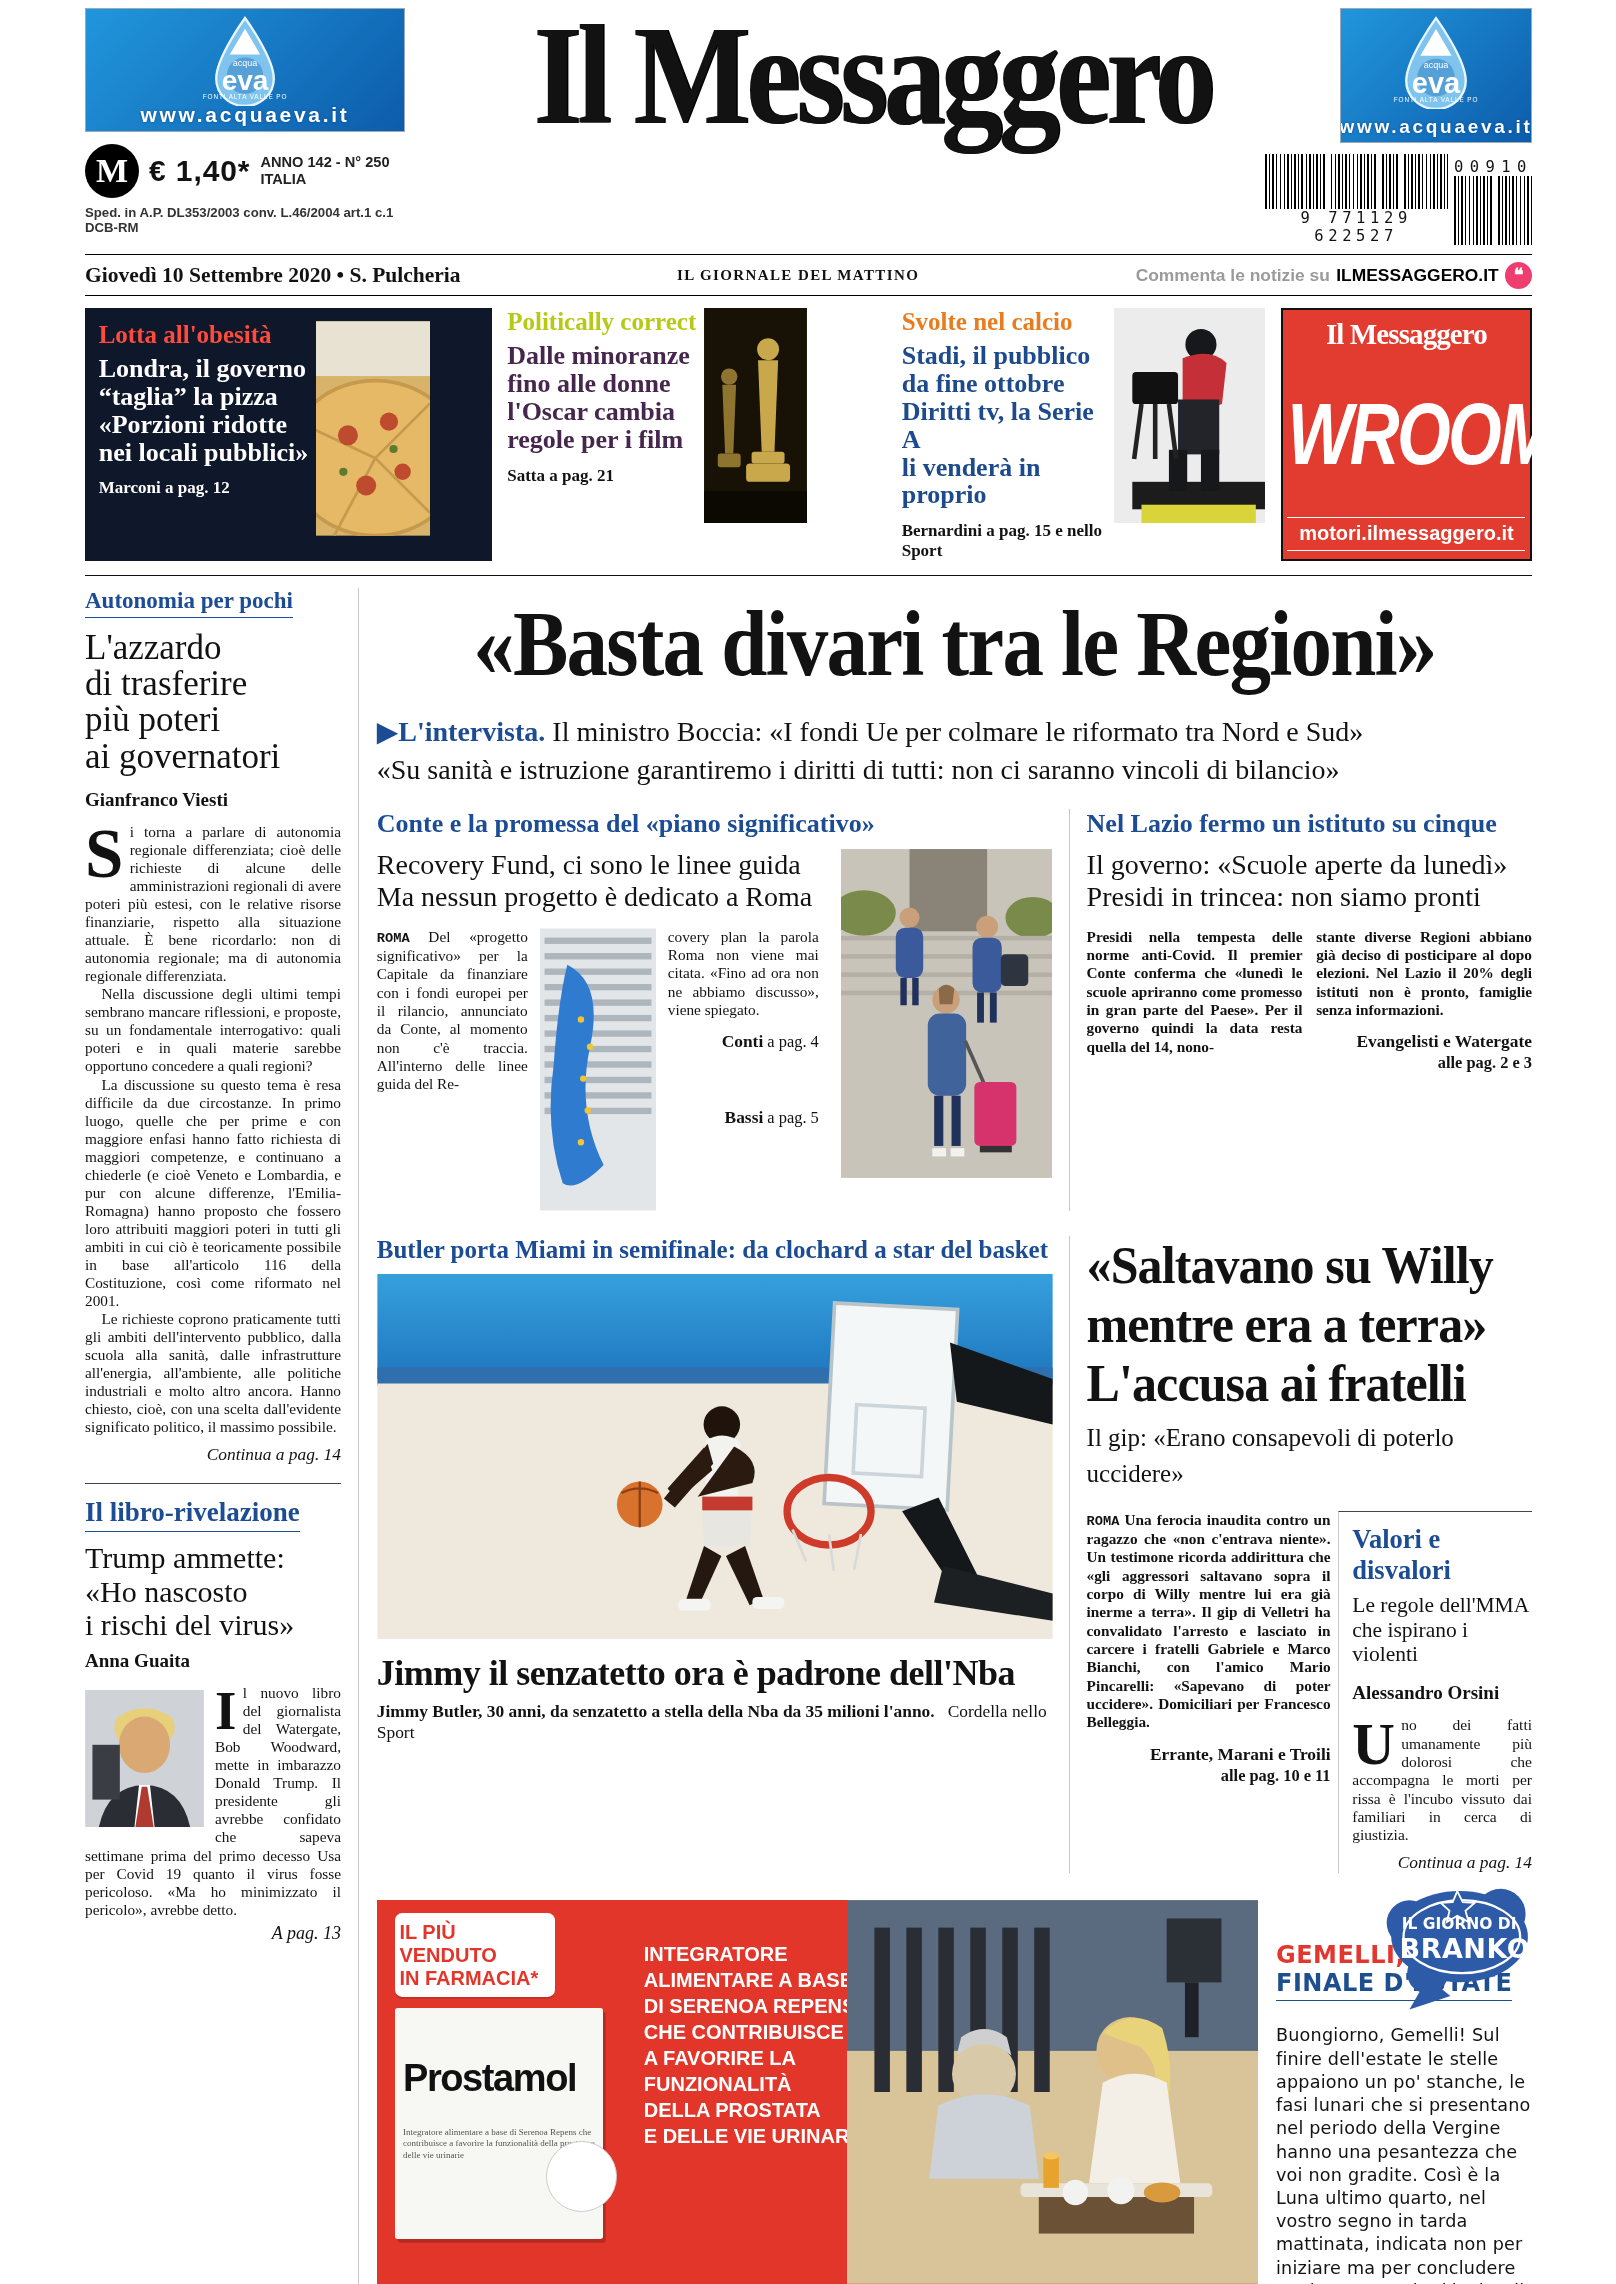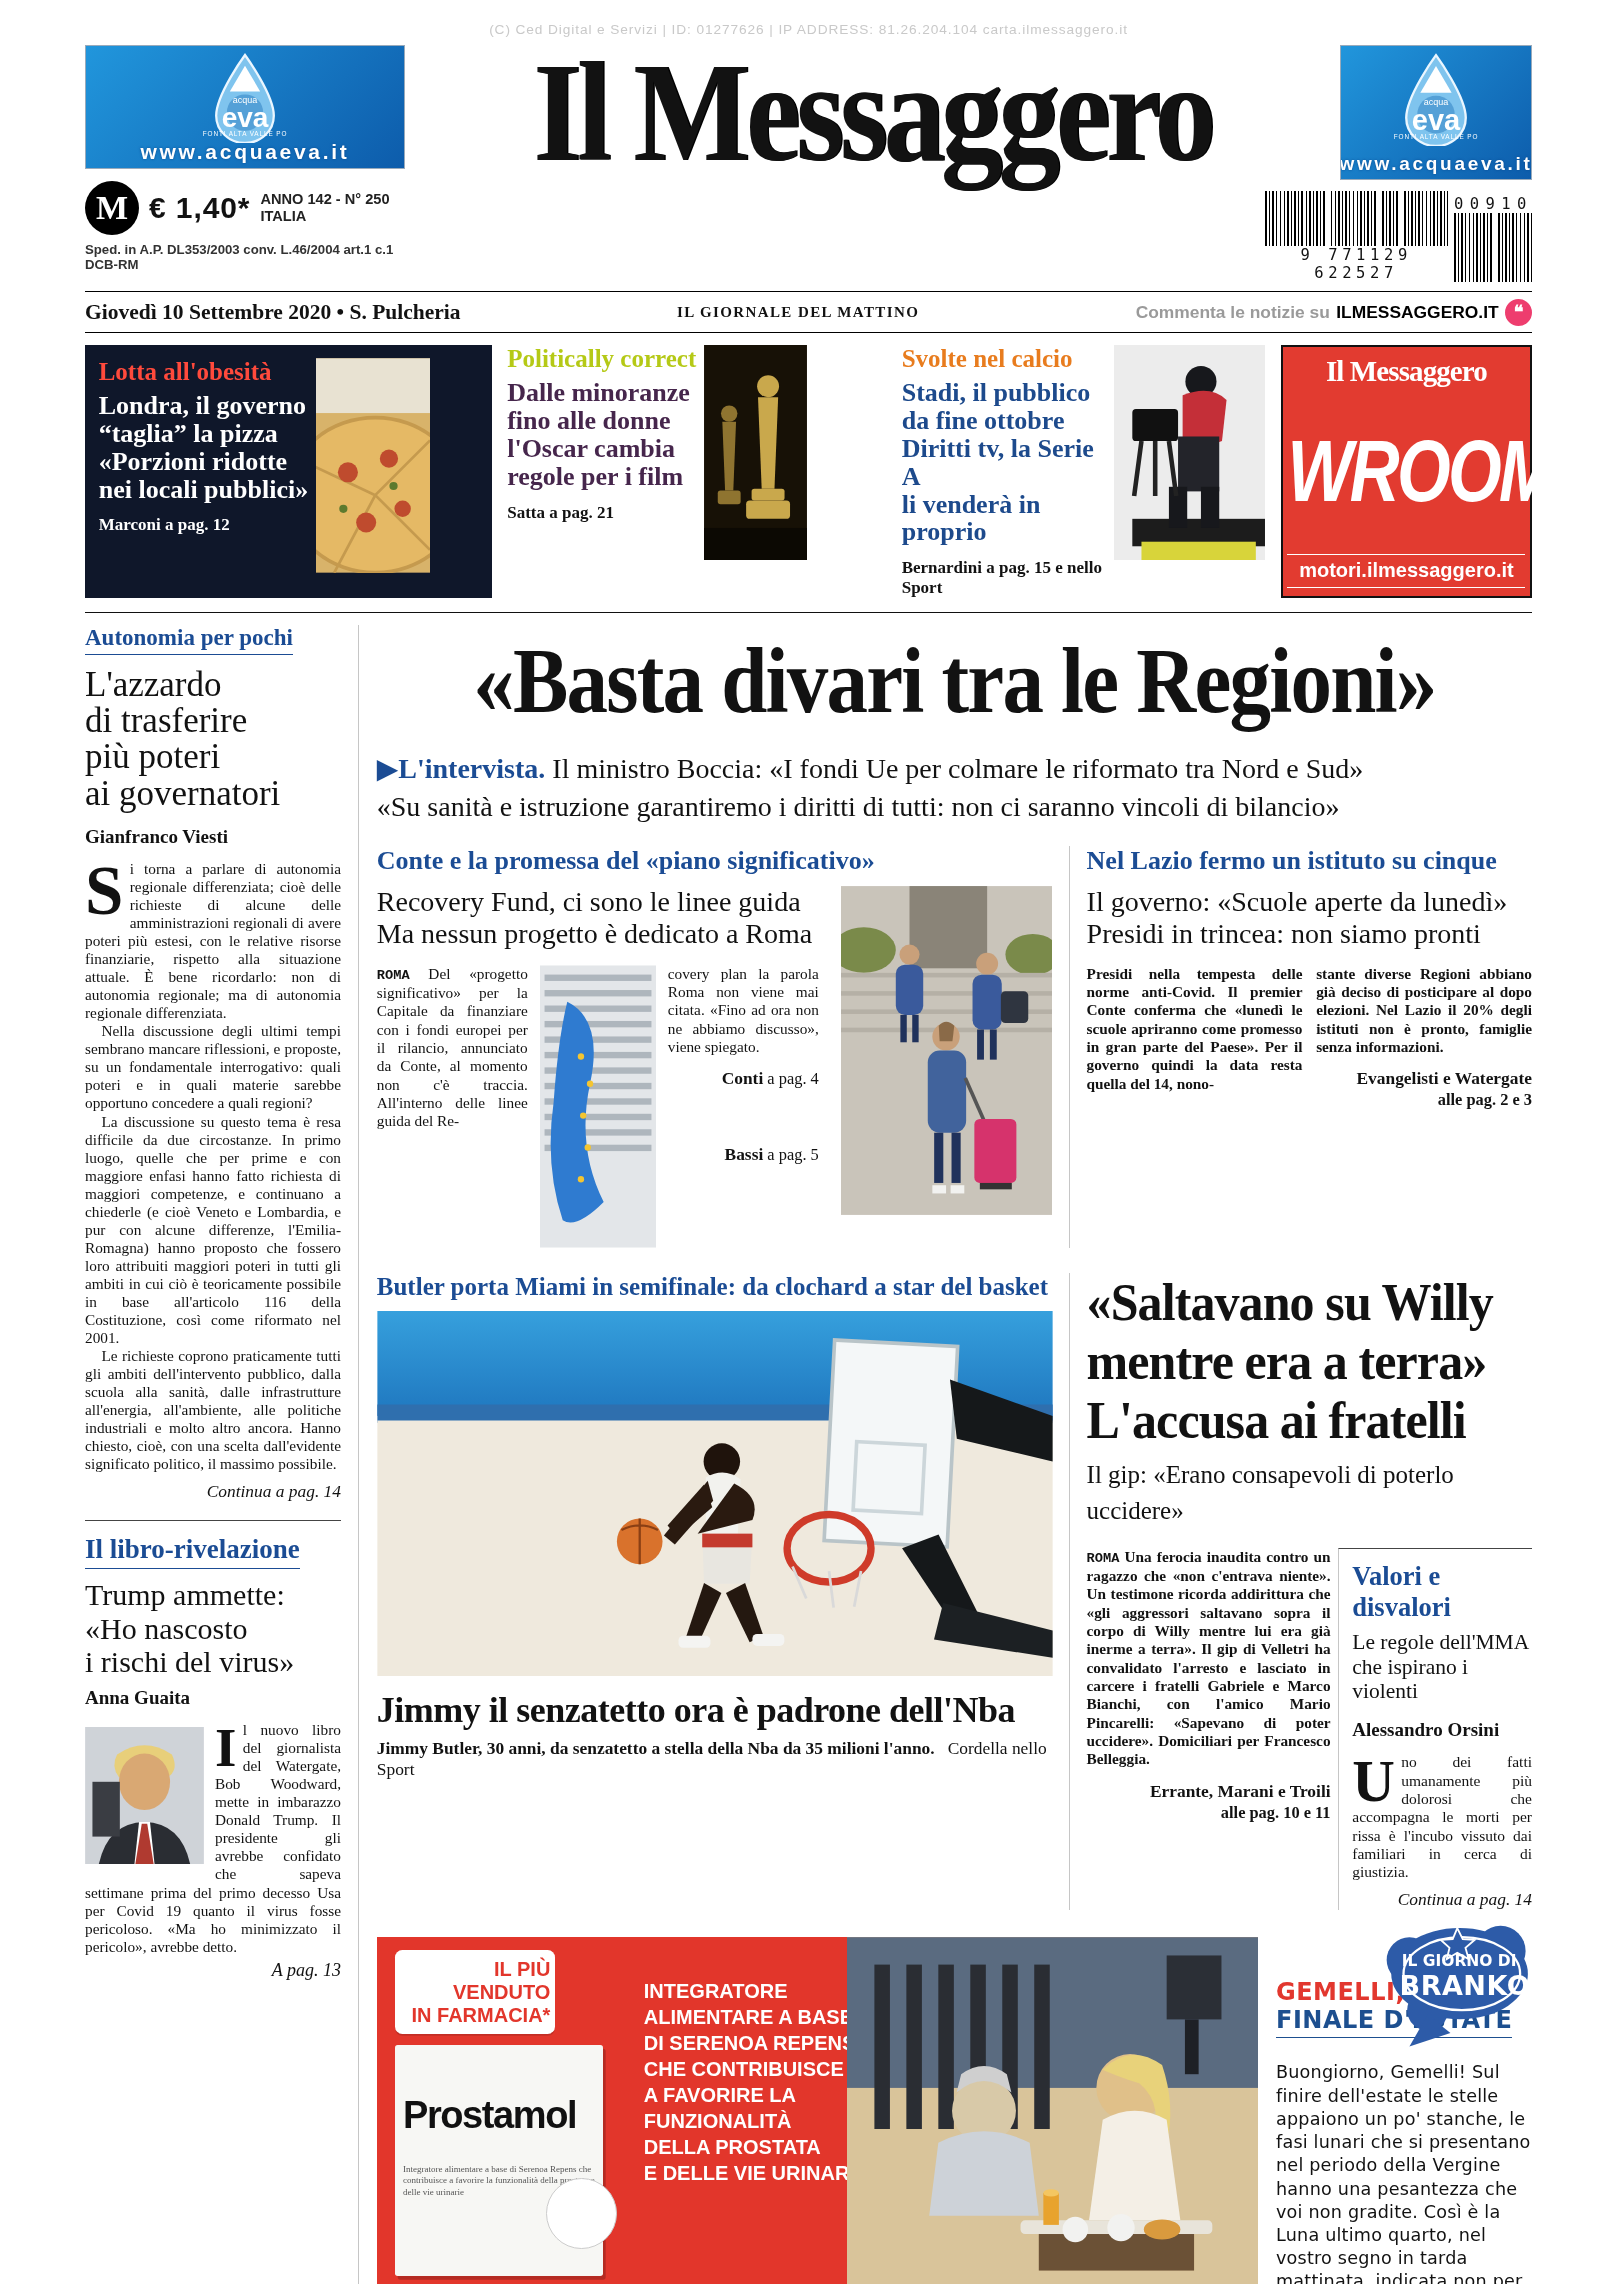--- a/index.html
+++ b/index.html
@@ -101,21 +101,21 @@
   .divider{border-top:0.9px solid #444;margin:18px 0 13.7px 0;}
   .trump-kicker{font-size:27px;}
   .trump-head{font-size:30px;line-height:1.12;margin:9px 0 3.7px 0;font-weight:500;}
   .trump-photo{float:left;margin:6.4px 11px 3.7px 0;}
   .apag{font-style:italic;font-size:18px;text-align:right;margin-top:4.6px;}
 
   .row4{display:grid;grid-template-columns:1fr 256px;column-gap:18px;margin-top:27px;}
   
   .ad{background:#e2362b;position:relative;height:384px;display:flex;color:#fff;overflow:hidden;}
   .ad-left{width:228px;padding:13.7px 0 0 18px;flex:0 0 auto;}
-  .ad-badge{background:#fff;color:#e2362b;font-family:"Liberation Sans",sans-serif;font-weight:bold;font-size:20px;text-align:right;border-radius:7.3px;padding:7.3px 4.6px;width:151px;line-height:1.15;box-shadow:0 1.8px 0 #00000022;}
+  .ad-badge{background:#fff;color:#e2362b;font-family:"Liberation Sans",sans-serif;font-weight:bold;font-size:20px;text-align:left;border-radius:7.3px;padding:7.3px 4.6px;width:151px;line-height:1.15;box-shadow:0 1.8px 0 #00000022;}
   .pack{background:#f7f7f4;color:#222;width:192px;height:215px;margin-top:11px;border-radius:2.7px;padding:8.2px;position:relative;box-shadow:2.7px 3.7px 0 #00000033;}
   .pack .pbrand{font-family:"Liberation Sans",sans-serif;font-weight:bold;font-size:38px;letter-spacing:-1.4px;color:#111;margin-top:41px;}
   .pack .psub{font-size:9px;color:#555;margin-top:27px;line-height:1.25;}
   .capsule{position:absolute;right:-13.7px;bottom:27px;width:69px;height:69px;border-radius:50%;background:#fff;border:1.4px solid #ccc;display:flex;flex-direction:column;align-items:center;justify-content:center;color:#222;}
   .ad-copy{font-family:"Liberation Sans",sans-serif;font-size:20px;font-weight:bold;line-height:1.3;padding:41px 0 0 21px;width:256px;flex:0 0 auto;}
   .ad-photo{position:absolute;right:0;top:0;width:411px;height:384px;}
 
   
   .horo{position:relative;font-family:"DejaVu Sans",sans-serif;}
   .horo-kick1{color:#e2372e;font-weight:bold;font-size:24px;letter-spacing:0.5px;margin-top:41px;}
@@ -125,21 +125,20 @@
   .branko .b1{position:absolute;top:33px;left:27px;right:18px;text-align:center;color:#fff;font-weight:bold;font-size:15.5px;}
   .branko .b2{position:absolute;top:51px;left:27px;right:18px;text-align:center;color:#fff;font-weight:bold;font-size:27px;letter-spacing:0.5px;}
   .horo-body{font-size:17.6px;line-height:1.32;margin-top:23px;letter-spacing:0.2px;}
   img,svg{display:block;}
 </style>
 </head>
 <body>
 
 <div class="content">
 
-  <div class="tiny-top">(C) Ced Digital e Servizi | ID: 01277626 | IP ADDRESS: 81.26.204.104 carta.ilmessaggero.it</div>
 
   <div class="masthead">
     <div class="mast-left">
       <div class="eva-ad eva-left">
         <div class="eva-drop">
           <svg width="78" height="91" viewBox="0 0 100 120">
               <path d="M50 4 C50 4 12 56 12 84 a38 36 0 0 0 76 0 C88 56 50 4 50 4Z" fill="#7fc4ee" stroke="#eaf6ff" stroke-width="3"></path>
               <path d="M50 18 L70 52 L30 52 Z" fill="#fff"></path>
               <circle cx="50" cy="80" r="24" fill="#2a7cc0" opacity=".5"></circle>
             </svg>

